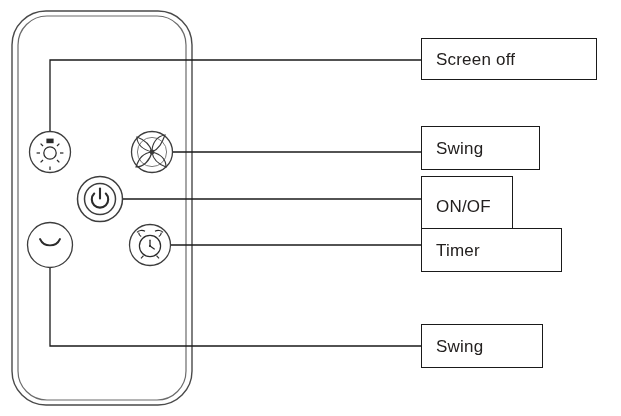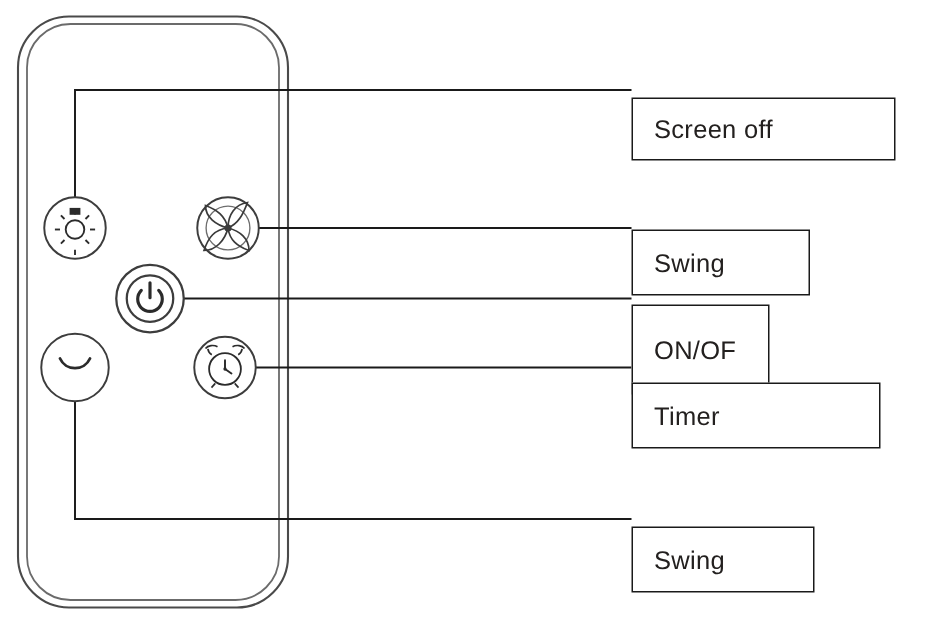--- a/index.html
+++ b/index.html
@@ -12,21 +12,20 @@
   svg.layer{position:absolute;left:0;top:0;width:621px;height:416px;}
   .label-box{
     position:absolute;
     border:1px solid #1a1a1a;
     background:#ffffff;
     box-sizing:border-box;
     display:flex;align-items:center;
     color:#23201f;
     font-size:17px;
     letter-spacing:0.2px;
-    margin-top:27px;
   }
   .label-box .txt{padding-left:14px;line-height:1;}
 </style>
 </head>
 <body>
 
 <div id="stage">
 
   <svg class="layer" viewBox="0 0 621 416">
 
@@ -110,21 +109,21 @@
   </div>
 
   <div class="label-box" style="left:421px;top:126px;width:119px;height:44px;">
     <span class="txt">Swing</span>
   </div>
 
   <div class="label-box" style="left:421px;top:176px;width:92px;height:60px;">
     <span class="txt">ON/OF</span>
   </div>
 
-  <div class="label-box" style="left:421px;top:228px;width:166px;height:44px;">
+  <div class="label-box" style="left:421px;top:228px;width:141px;height:44px;">
     <span class="txt">Timer</span>
   </div>
 
   <div class="label-box" style="left:421px;top:324px;width:122px;height:44px;">
     <span class="txt">Swing</span>
   </div>
 
 </div>
 
 </body></html>

